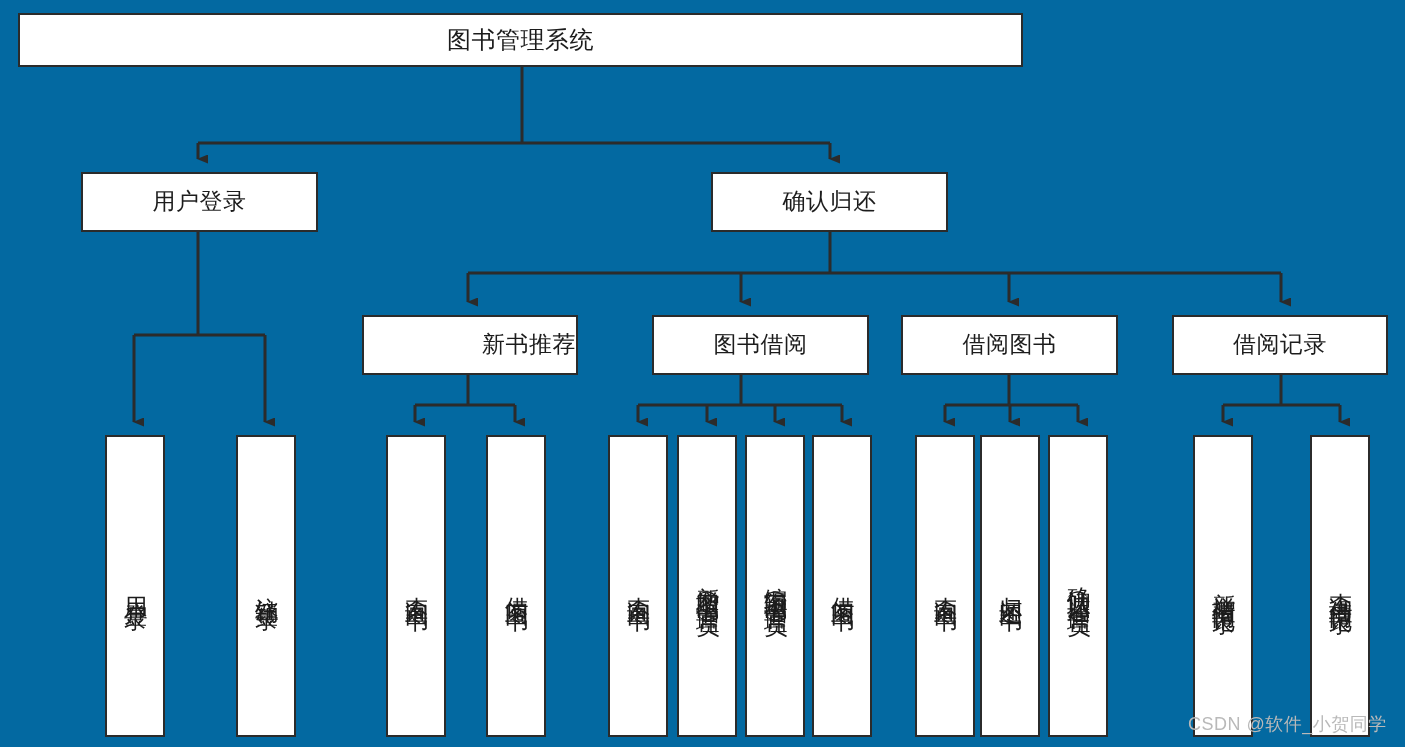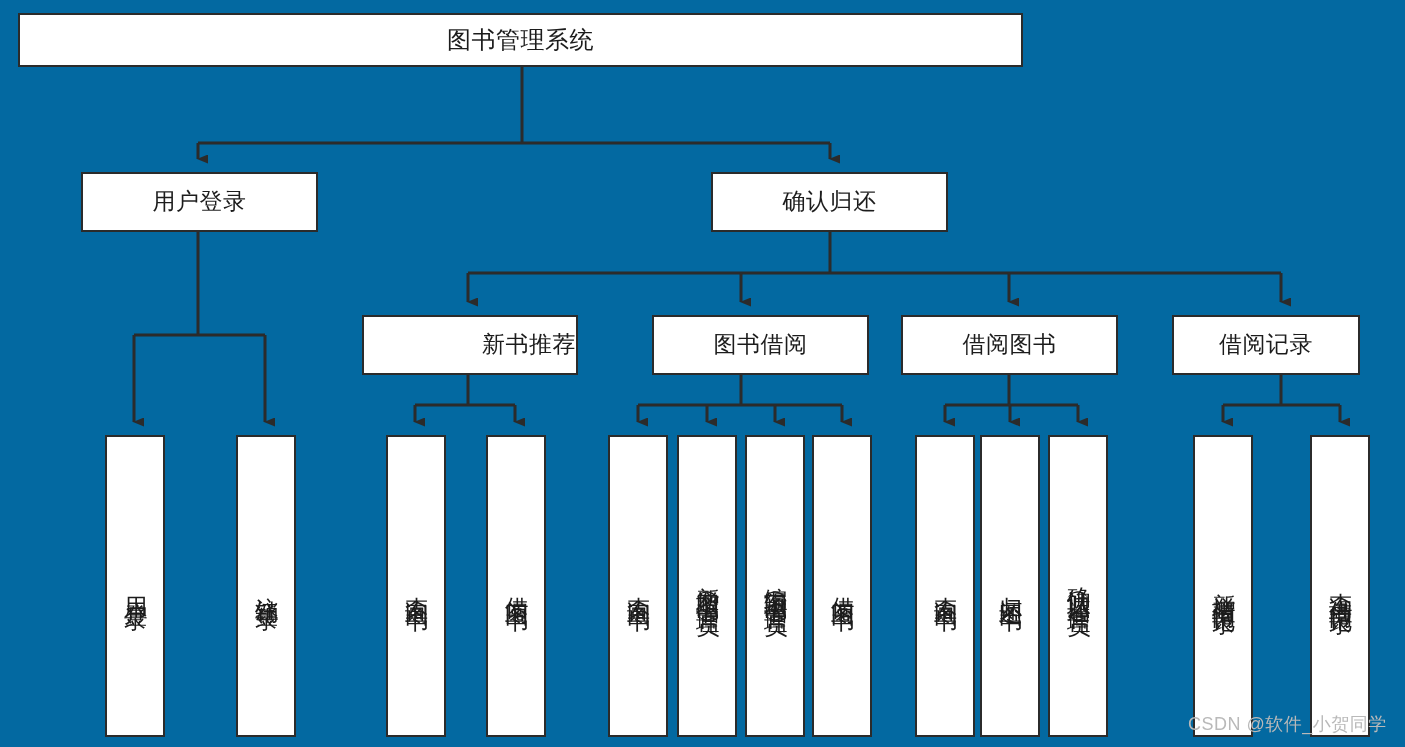--- a/index.html
+++ b/index.html
@@ -144,21 +144,21 @@
   </div>
 
   <div class="node horiz" style="left:652px; top:315px; width:217px; height:60px;">
     <span class="node-label">图书借阅</span>
   </div>
 
   <div class="node horiz" style="left:901px; top:315px; width:217px; height:60px;">
     <span class="node-label">借阅图书</span>
   </div>
 
-  <div class="node horiz" style="left:1172px; top:315px; width:188px; height:60px;">
+  <div class="node horiz" style="left:1172px; top:315px; width:216px; height:60px;">
     <span class="node-label">借阅记录</span>
   </div>
 
   <div class="node leaf" style="left:105px; top:435px; width:60px; height:302px;">
     <span class="node-label">用户登录</span>
   </div>
 
   <div class="node leaf" style="left:236px; top:435px; width:60px; height:302px;">
     <span class="node-label">注销登录</span>
   </div>

